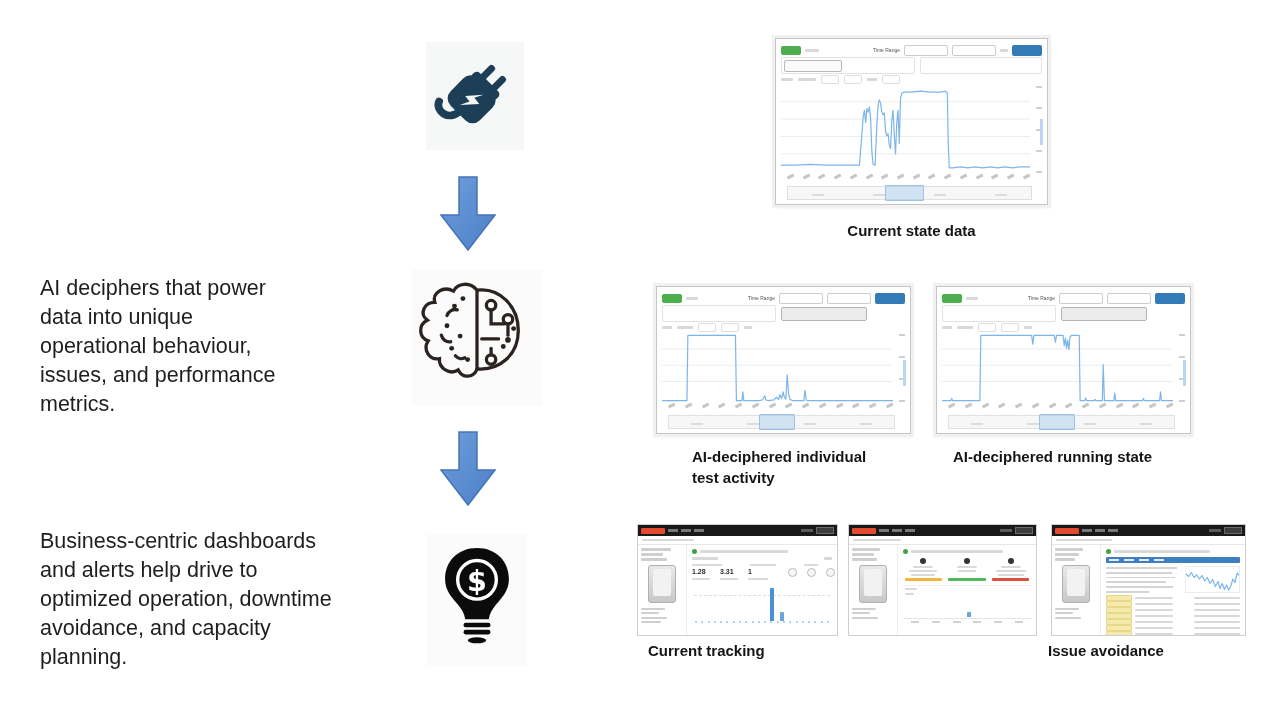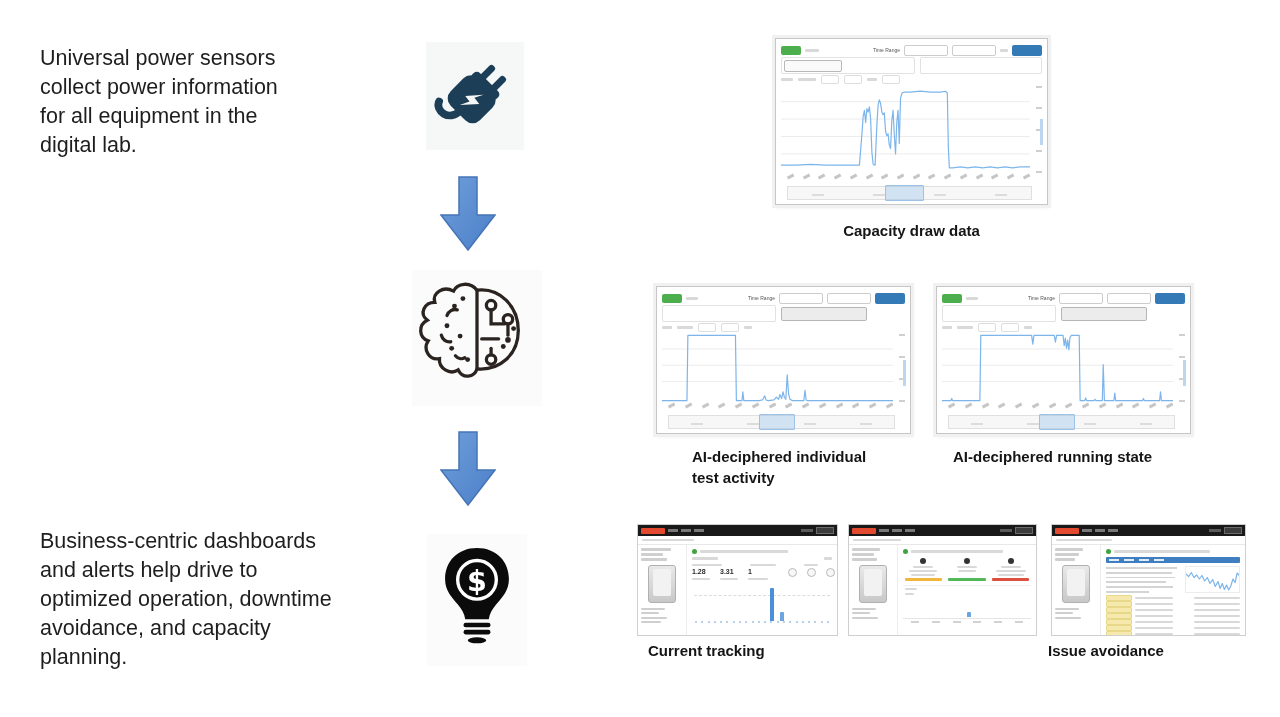--- a/index.html
+++ b/index.html
@@ -93,24 +93,25 @@
   .iss-chart svg{position:absolute;inset:0;width:100%;height:100%;}
   .iss-rows{margin-top:3px;display:flex;flex-direction:column;gap:1.5px;}
   .irow{display:flex;align-items:center;gap:3px;height:4.5px;}
   .ycell{width:24px;height:4px;background:#f6e9ad;border:1px solid #e8d98a;border-radius:1px;flex:none;}
 </style>
 </head>
 <body>
 
 <div class="slide">
 
-  <p class="step" style="left:40px;top:44px;width:310px;">Universal power sensors
-collect power information
-for all equipment in the
-digital lab.</p>
+  <p class="step" style="left:40px;top:274px;width:310px;">AI deciphers that power
+data into unique
+operational behaviour,
+issues, and performance
+metrics.</p>
   <p class="step" style="left:40px;top:527px;width:350px;">Business-centric dashboards
 and alerts help drive to
 optimized operation, downtime
 avoidance, and capacity
 planning.</p>
 
   <div class="tile" style="left:426px;top:42px;width:98px;height:108px;background:#f6f7f7;">
     <svg width="86" height="94" viewBox="0 0 100 100">
       <g transform="rotate(45 50 50)" fill="#1c3f57">
         <rect x="37" y="10" width="8" height="22" rx="3"></rect>
@@ -239,21 +240,21 @@
         <i></i>
       </div>
     <div class="a-nav">
       <i></i>
         <i></i>
         <i></i>
         <i></i>
       <span class="nav-sel"></span>
     </div>
   </div>
-  <div class="caption" style="left:775px;top:220px;width:273px;text-align:center;">Capacity draw data</div>
+  <div class="caption" style="left:775px;top:220px;width:273px;text-align:center;">Current state data</div>
 
   <div class="shot analytics" style="left:656px;top:286px;width:255px;height:148px;">
     <div class="a-head">
       <span class="btn-g"></span>
       <span class="sk" style="width:12px;"></span>
       <span class="spacer"></span>
       <span class="a-label">Time Range</span>
       <span class="inp"></span>
       <span class="inp"></span>
       <span class="btn-b"></span>

